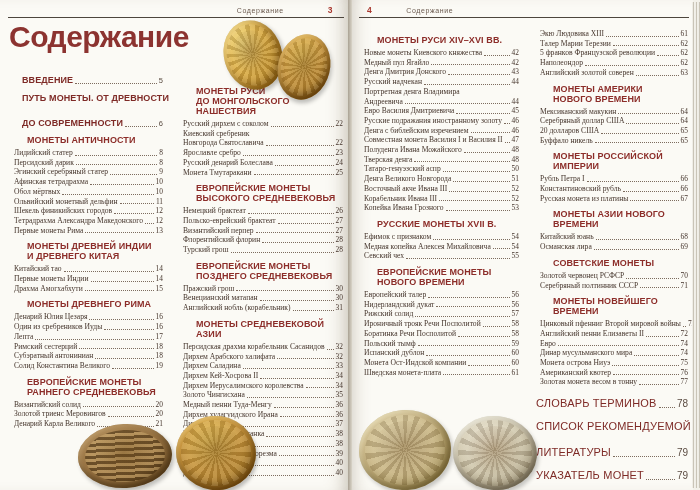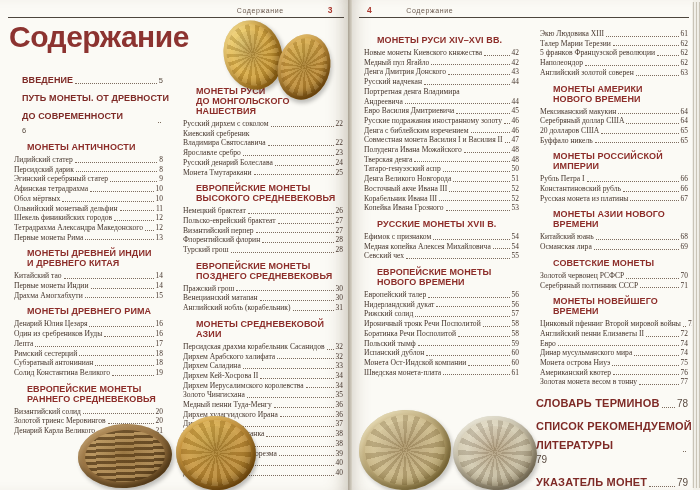--- a/index.html
+++ b/index.html
@@ -32,23 +32,23 @@
   .sec-title{font-size:9px;line-height:10px;font-weight:bold;color:#8c2d29;margin:6px 0 3px 17px;letter-spacing:.1px;}
   .entries{margin:0 0 2px 0;}
   .entry{display:flex;align-items:baseline;font-family:"Liberation Serif",serif;font-size:7.6px;line-height:9.7px;color:#45352c;padding-left:4px;}
   .entry .lbl{white-space:nowrap;}
   .entry .dots{flex:1 1 auto;min-width:3px;margin:0 2px;border-bottom:1px dotted #7d6c5e;align-self:flex-end;margin-bottom:2px;}
   .entry .pg{font-size:7.4px;color:#45352c;}
   .entry.major{padding-left:12px;font-family:"Liberation Sans",sans-serif;margin-top:7px;line-height:11px;}
   .entry.major .lbl{font-weight:bold;color:#7e2a26;font-size:9px;letter-spacing:.1px;}
   .entry.major .pg{font-size:7.5px;color:#5b4c42;}
   .entry.bigmajor{padding-left:0;font-family:"Liberation Sans",sans-serif;margin-top:10px;line-height:12px;}
-  .entry.bigmajor .lbl{font-weight:bold;color:#7e2a26;font-size:11px;letter-spacing:.2px;}
+  .entry.bigmajor .lbl{font-weight:normal;color:#7e2a26;font-size:11px;letter-spacing:.2px;}
   .entry.bigmajor .pg{font-size:10px;color:#5b4c42;}
-  .entry.cont-top{margin-top:7px;flex-direction:column;}
+  .entry.cont-top{margin-top:14px;}
 
   .coin{position:absolute;border-radius:50%;}
   .coin::after{content:"";position:absolute;inset:14%;border-radius:50%;background:radial-gradient(ellipse at 48% 42%,rgba(90,55,8,.38),rgba(90,55,8,0) 62%);}
   .coin.gold{background:radial-gradient(ellipse at 38% 30%,#f2d879 0%,#dcad45 42%,#b07e21 72%,#83590f 100%);box-shadow:inset -3px -4px 8px rgba(70,40,0,.55),inset 2px 3px 5px rgba(255,240,180,.55),2px 3px 4px rgba(0,0,0,.25);}
   .coin.gold-dark{background:radial-gradient(ellipse at 40% 32%,#e5bd55 0%,#c4913a 45%,#96691c 75%,#6d470c 100%);box-shadow:inset -3px -4px 7px rgba(60,32,0,.6),inset 2px 2px 4px rgba(255,230,160,.5),2px 3px 4px rgba(0,0,0,.25);}
   .coin.striped{background:radial-gradient(ellipse at 40% 35%,#b79461 0%,#9a7544 50%,#6f4f26 85%);box-shadow:inset -3px -4px 7px rgba(45,28,5,.6),inset 2px 2px 4px rgba(240,210,160,.4),2px 3px 4px rgba(0,0,0,.25);}
   .coin.striped::before{content:"";position:absolute;inset:9% 7%;border-radius:50%;background:repeating-linear-gradient(to bottom,rgba(52,32,6,.50) 0 3px,rgba(236,205,140,.28) 3px 6px);}
   .coin.palegold{background:radial-gradient(ellipse at 42% 35%,#e4d9b4 0%,#c7b485 46%,#9b874f 78%,#746138 100%);box-shadow:inset -3px -4px 7px rgba(60,45,10,.5),inset 2px 2px 4px rgba(255,248,215,.6),2px 3px 4px rgba(0,0,0,.22);}
   .coin.silver{background:radial-gradient(ellipse at 40% 35%,#ede8da 0%,#ccc4ad 46%,#9b9076 78%,#72664e 100%);box-shadow:inset -3px -4px 7px rgba(50,42,25,.5),inset 2px 2px 4px rgba(255,255,245,.6),2px 3px 4px rgba(0,0,0,.22);}
   .coin.textured::before{content:"";position:absolute;inset:6%;border-radius:50%;background:repeating-conic-gradient(rgba(70,50,15,.16) 0 9deg,rgba(255,245,210,.14) 9deg 20deg);}
@@ -203,21 +203,21 @@
         <div class="entries">
           <div class="entry">
             <span class="lbl">Русский дирхем с соколом</span>
             <span class="dots"></span>
             <span class="pg">22</span>
           </div>
           <div class="entry noleader">
             <span class="lbl">Киевский сребреник</span>
           </div>
           <div class="entry">
-            <span class="lbl">Владимира Святославича</span>
+            <span class="lbl">Новгорода Святославича</span>
             <span class="dots"></span>
             <span class="pg">22</span>
           </div>
           <div class="entry">
             <span class="lbl">Ярославле сребро</span>
             <span class="dots"></span>
             <span class="pg">23</span>
           </div>
           <div class="entry">
             <span class="lbl">Русский денарий Болеслава</span>

